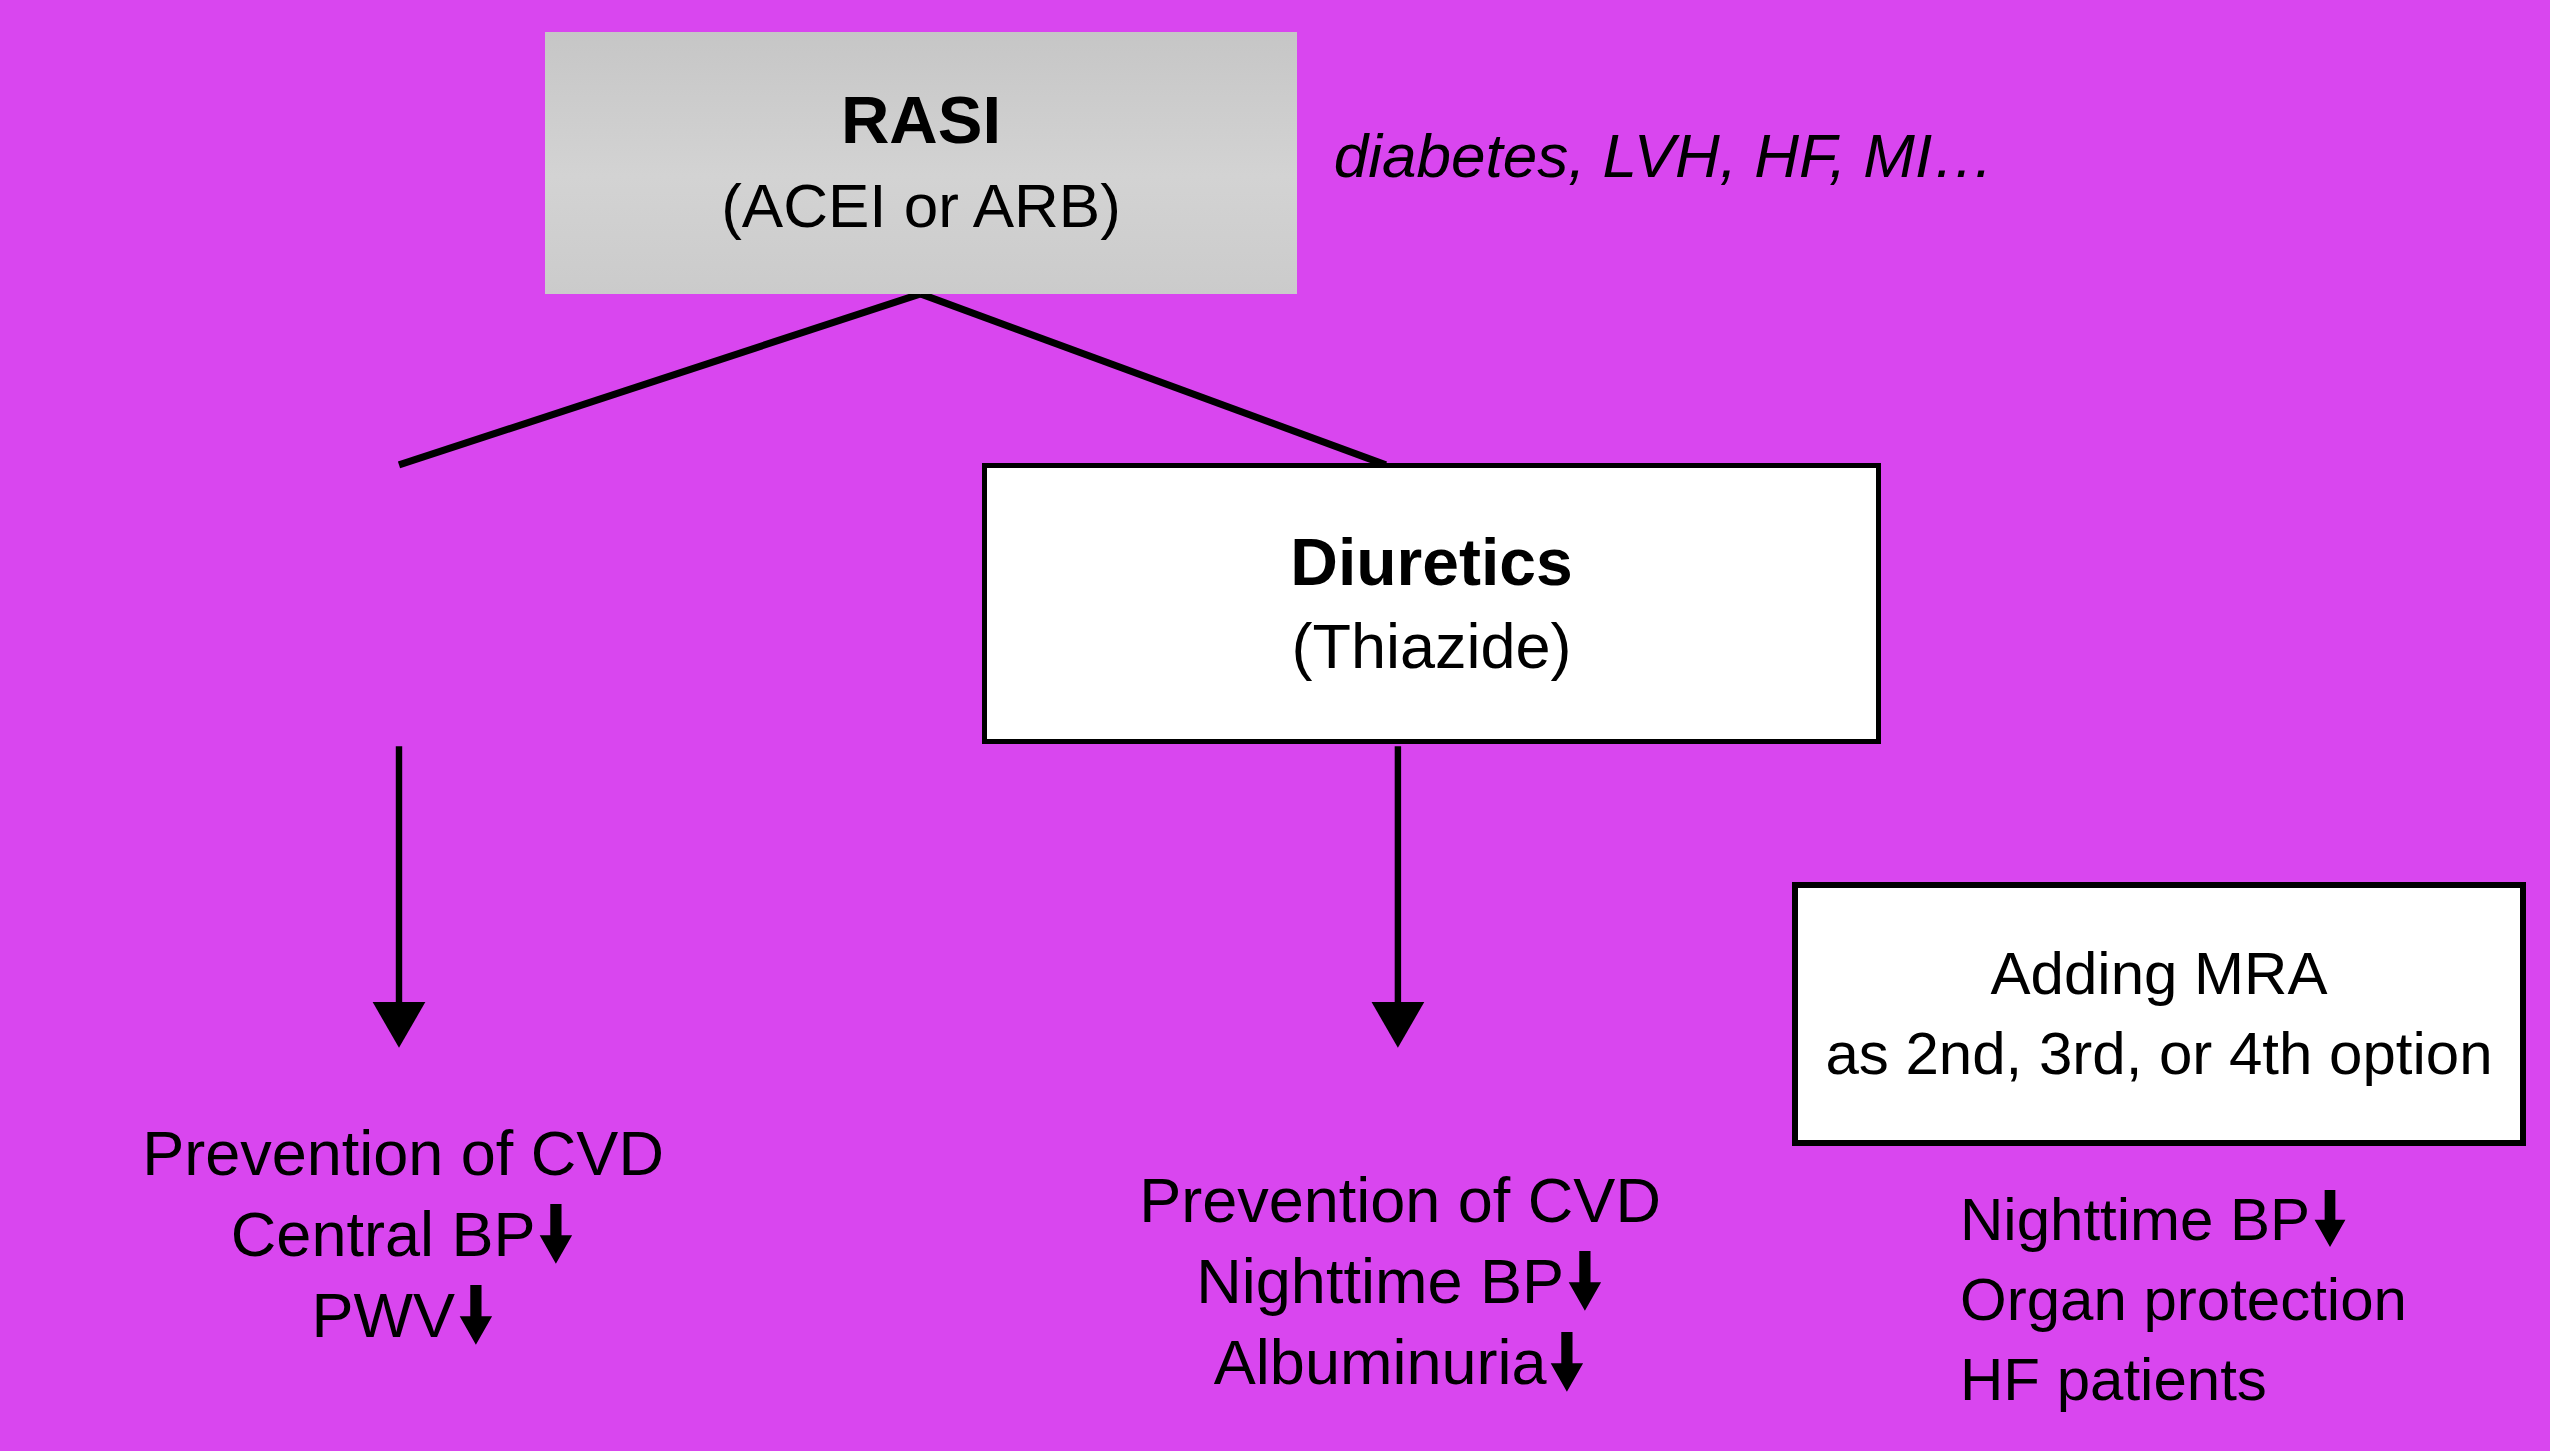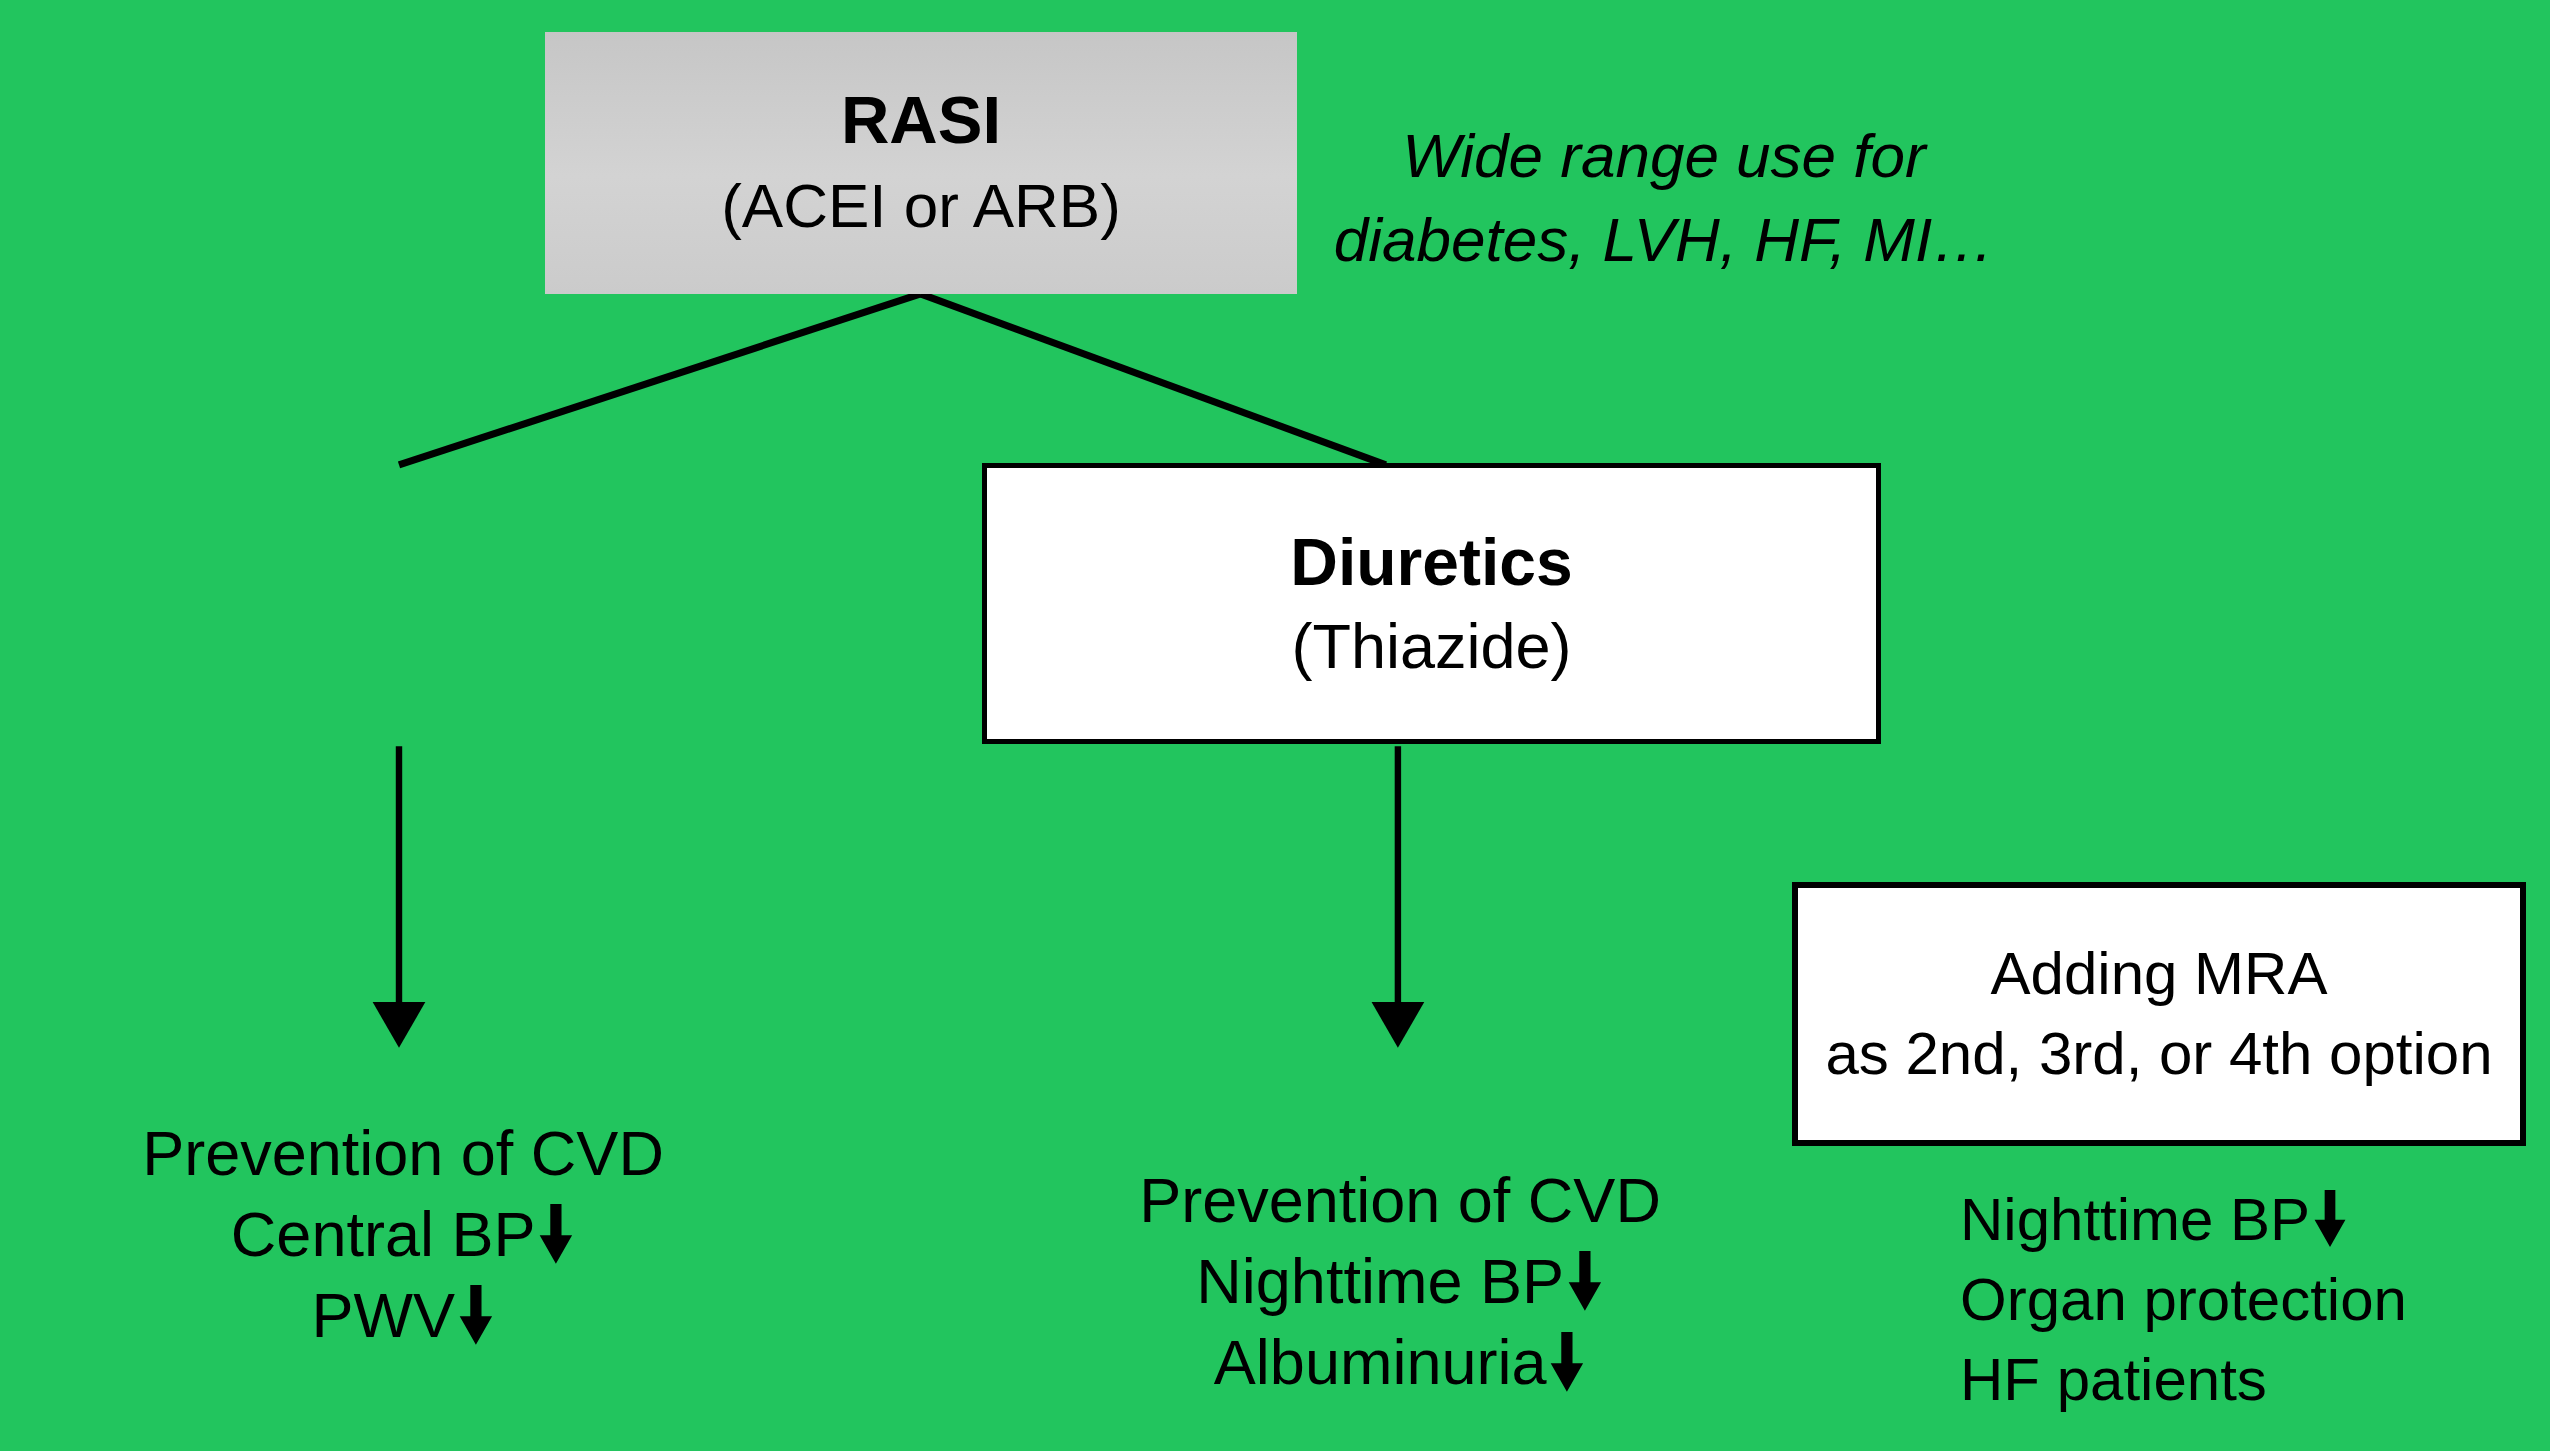--- a/index.html
+++ b/index.html
@@ -5,21 +5,21 @@
 <style>
   html, body {
     margin: 0;
     padding: 0;
     background: #ffffff;
   }
   #canvas {
     position: relative;
     width: 2550px;
     height: 1452px;
-    background: #22c55e;
+    background: #d946ef;
     font-family: "Liberation Sans", sans-serif;
     color: #000000;
     overflow: hidden;
   }
   #connectors {
     position: absolute;
     left: 0; top: 0;
     width: 2550px; height: 1452px;
   }
   .box {
@@ -131,21 +131,20 @@
     <line x1="1962" y1="1047" x2="1962" y2="1412" stroke="#000000" stroke-width="9"></line>
     <polygon points="1925,1406 1999,1406 1962,1470" fill="#000000"></polygon>
   </svg>
 
   <div class="box root-box">
     <div class="root-title">RASI</div>
     <div class="root-subtitle">(ACEI or ARB)</div>
   </div>
 
   <div class="note">
-    <div class="line">Wide range use for</div>
     <div class="line">diabetes, LVH, HF, MI…</div>
   </div>
 
 
   <div class="box diuretics-box">
     <div class="box-title">Diuretics</div>
     <div class="box-subtitle">(Thiazide)</div>
   </div>
 
   <div class="box mra-box">

